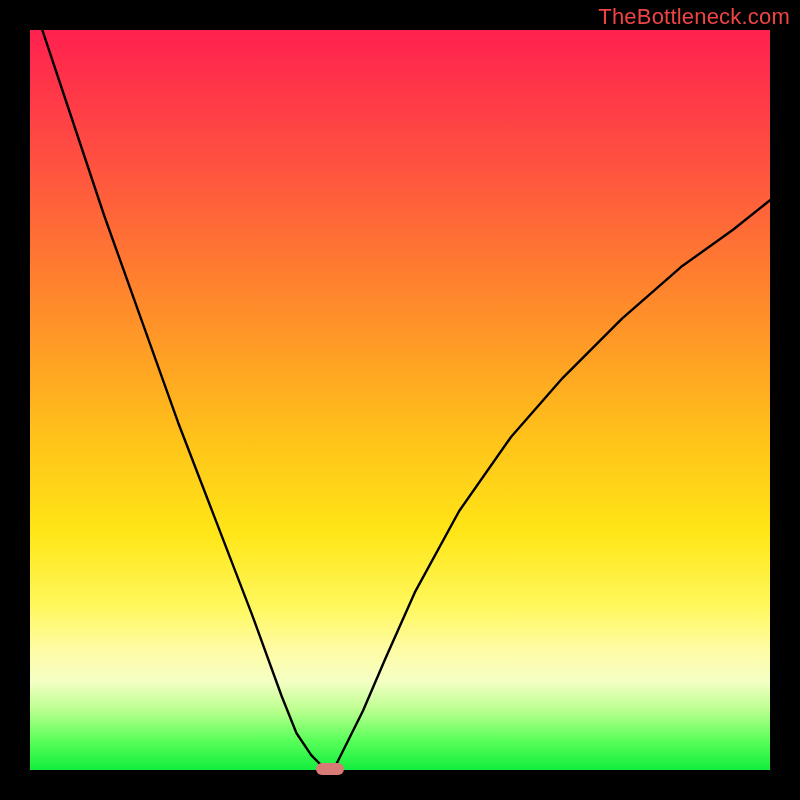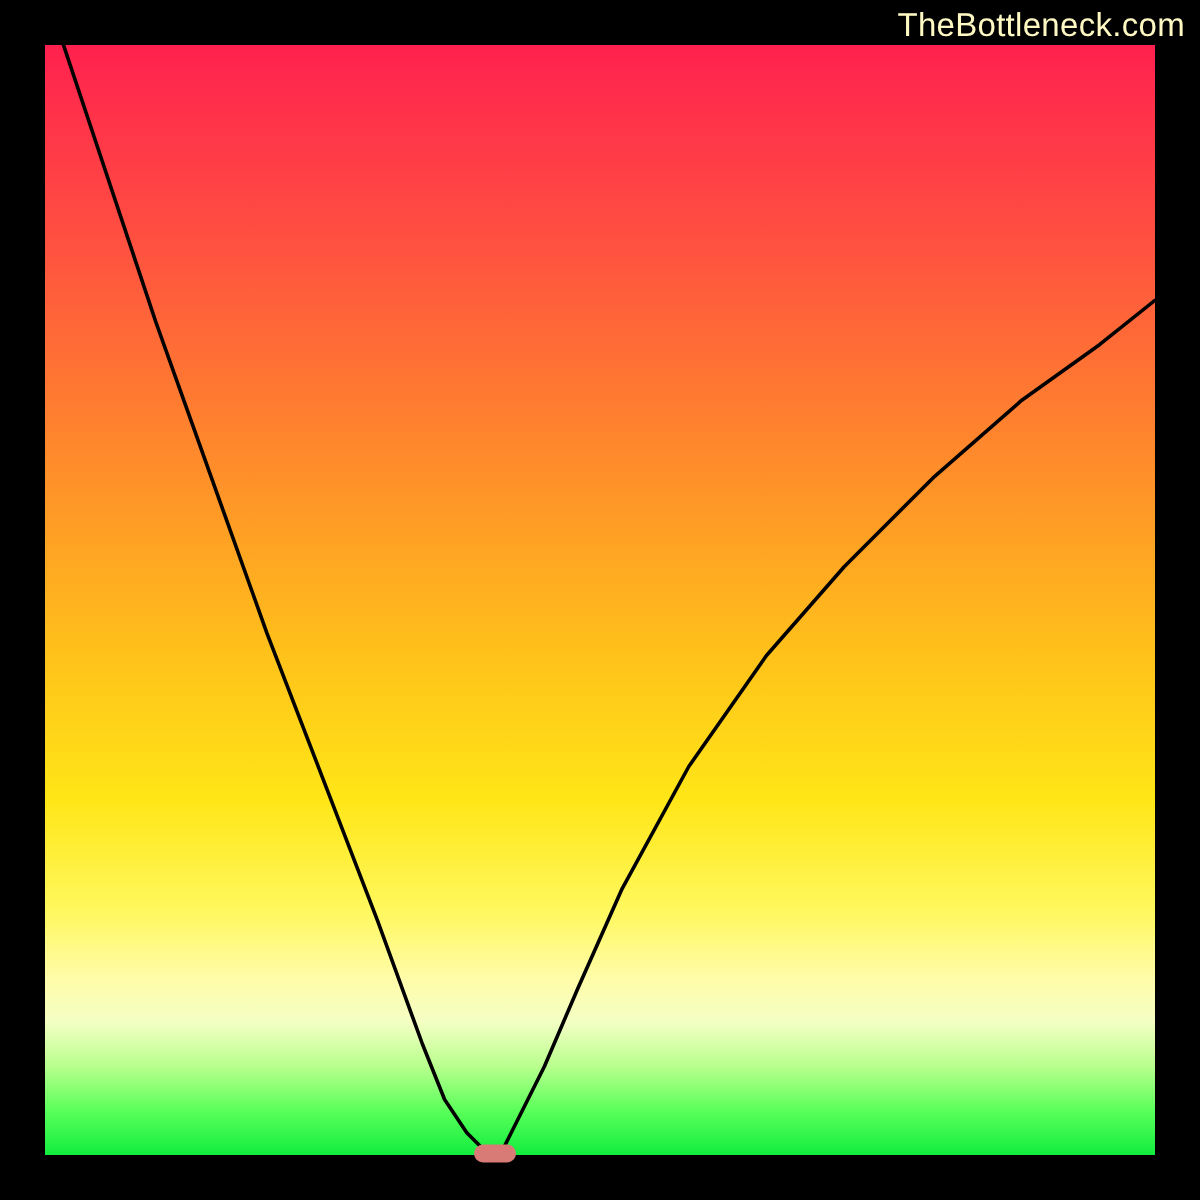--- a/index.html
+++ b/index.html
@@ -36,21 +36,21 @@
       #f4ffc4 88%,
       #b9ff8e 92%,
       #5aff5a 96%,
       #12ed3e 100%
     );
   }
   .watermark {
     position: absolute;
     top: 4px;
     right: 10px;
-    color: #fef9c3;
+    color: #ef4444;
     font-size: 22px;
     font-weight: 500;
     letter-spacing: 0.2px;
     user-select: none;
   }
   svg.curve {
     position: absolute;
     left: 0;
     top: 0;
     width: 740px;

